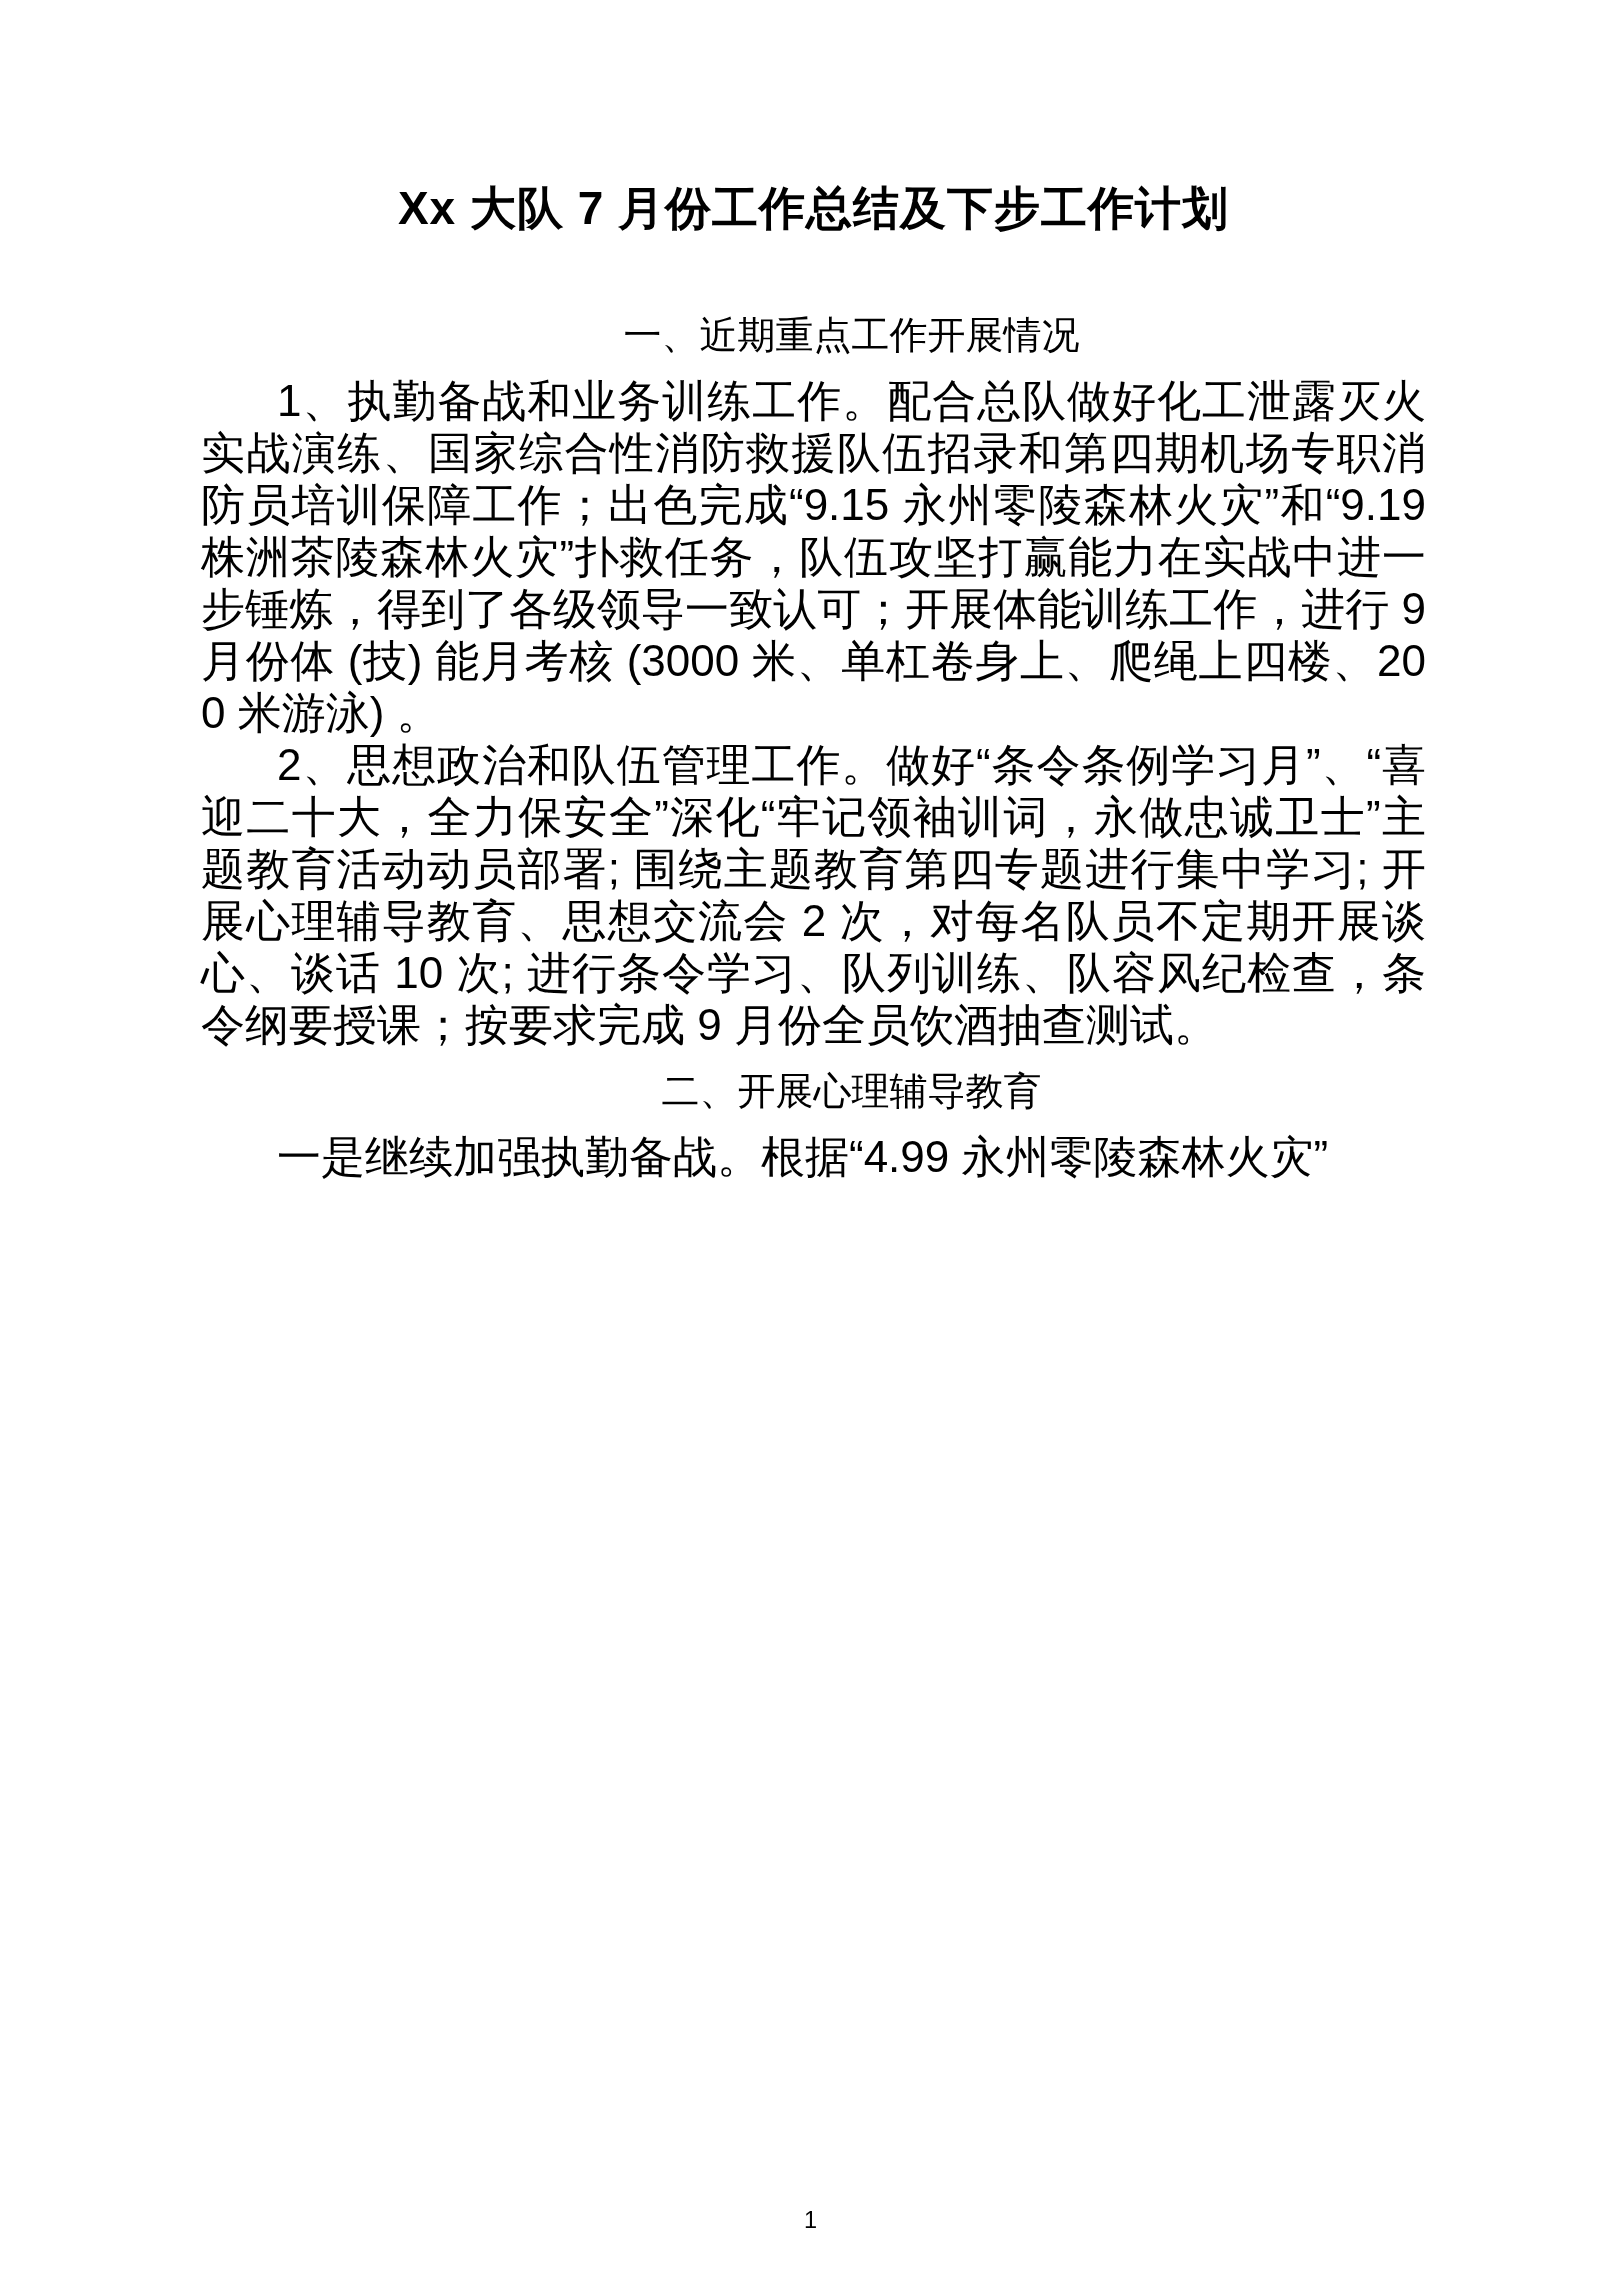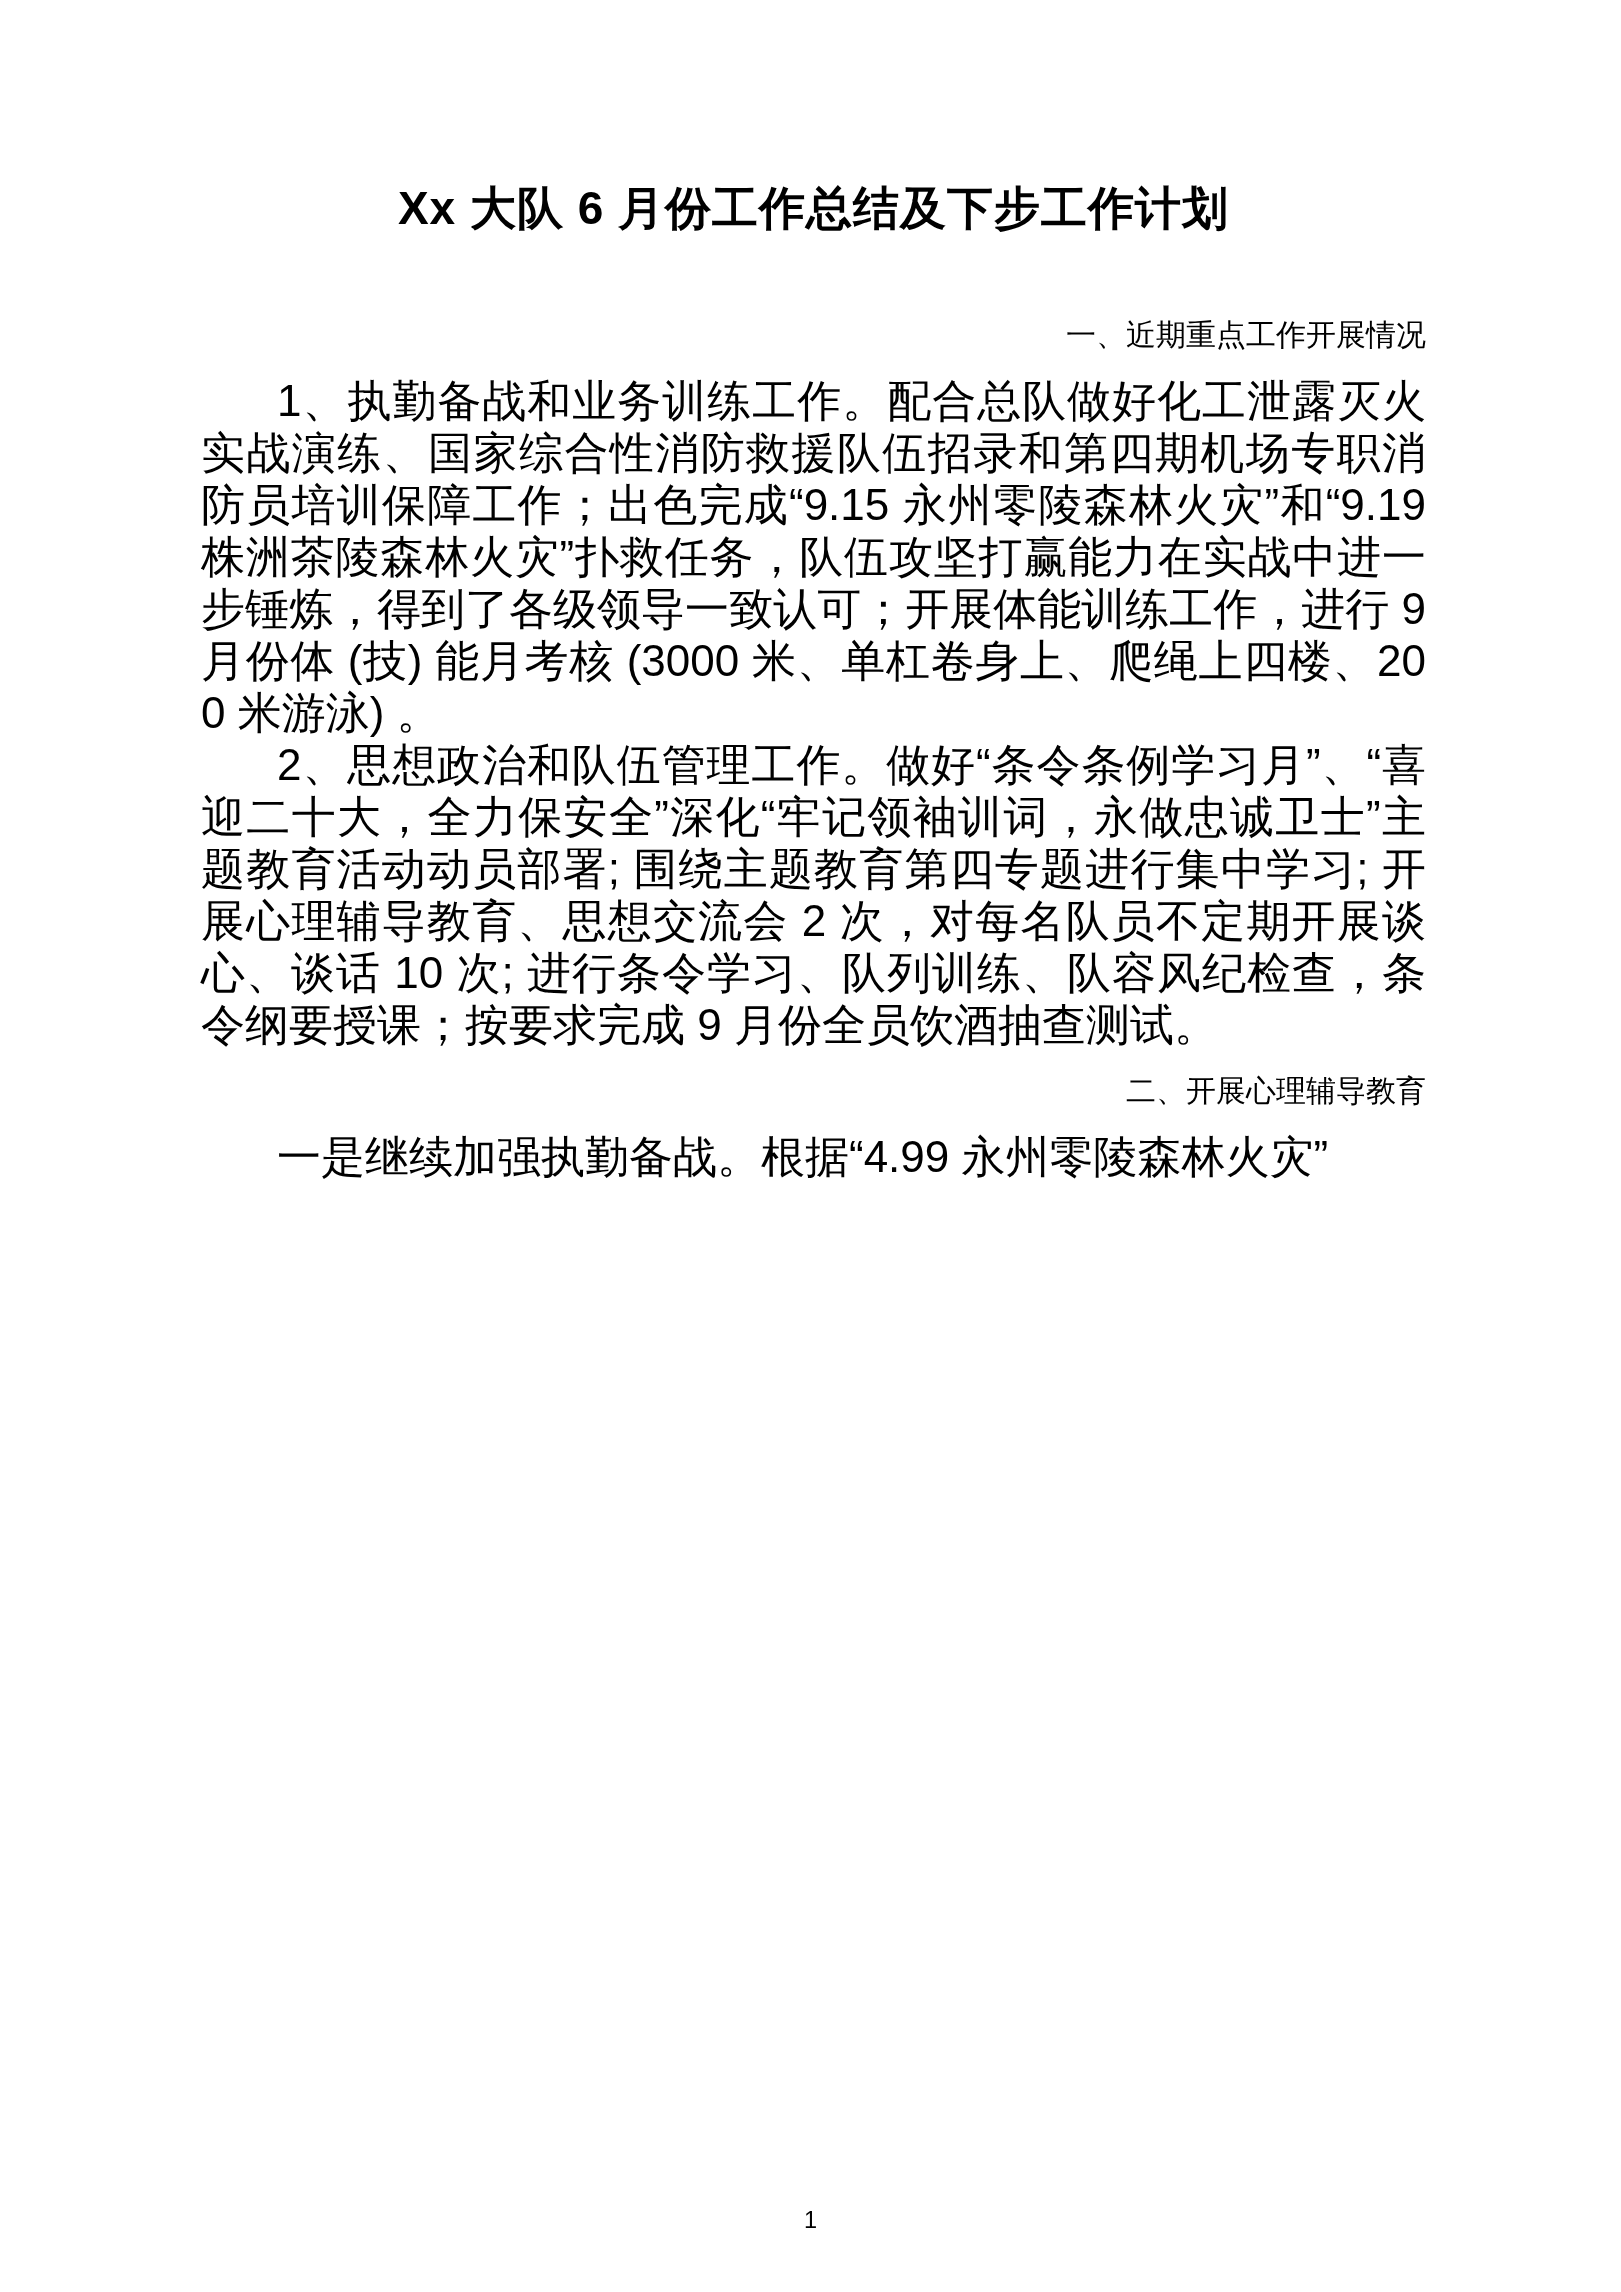--- a/index.html
+++ b/index.html
@@ -49,43 +49,43 @@
     letter-spacing: 0px;
     word-break: break-all;
   }
   p.para.indent {
     text-indent: 76px;
   }
   p.para.last-line-left {
     text-align: left;
   }
   .heading {
-    font-size: 30px;
+    font-size: 38px;
     line-height: 80px;
     text-indent: 76px;
     margin: 0;
-    text-align: right;
+    text-align: center;
   }
   .page-number {
     position: absolute;
     left: 0;
     right: 0;
     bottom: 59px;
     text-align: center;
     font-size: 23.5px;
     color: #000000;
   }
 </style>
 </head>
 <body>
 
 <div class="page">
   <div class="page-inner">
 
-    <h1 class="doc-title">Xx 大队 6 月份工作总结及下步工作计划</h1>
+    <h1 class="doc-title">Xx 大队 7 月份工作总结及下步工作计划</h1>
 
     <div class="body-block">
 
       <p class="heading">一、近期重点工作开展情况</p>
 
       <p class="para indent">1、执勤备战和业务训练工作。配合总队做好化工泄露灭火实战演练、国家综合性消防救援队伍招录和第四期机场专职消防员培训保障工作；出色完成“9.15 永州零陵森林火灾”和“9.19 株洲茶陵森林火灾”扑救任务，队伍攻坚打赢能力在实战中进一步锤炼，得到了各级领导一致认可；开展体能训练工作，进行 9 月份体 (技) 能月考核 (3000 米、单杠卷身上、爬绳上四楼、200 米游泳) 。</p>
 
       <p class="para indent">2、思想政治和队伍管理工作。做好“条令条例学习月”、“喜迎二十大，全力保安全”深化“牢记领袖训词，永做忠诚卫士”主题教育活动动员部署; 围绕主题教育第四专题进行集中学习; 开展心理辅导教育、思想交流会 2 次，对每名队员不定期开展谈心、谈话 10 次; 进行条令学习、队列训练、队容风纪检查，条令纲要授课；按要求完成 9 月份全员饮酒抽查测试。</p>
 
 

